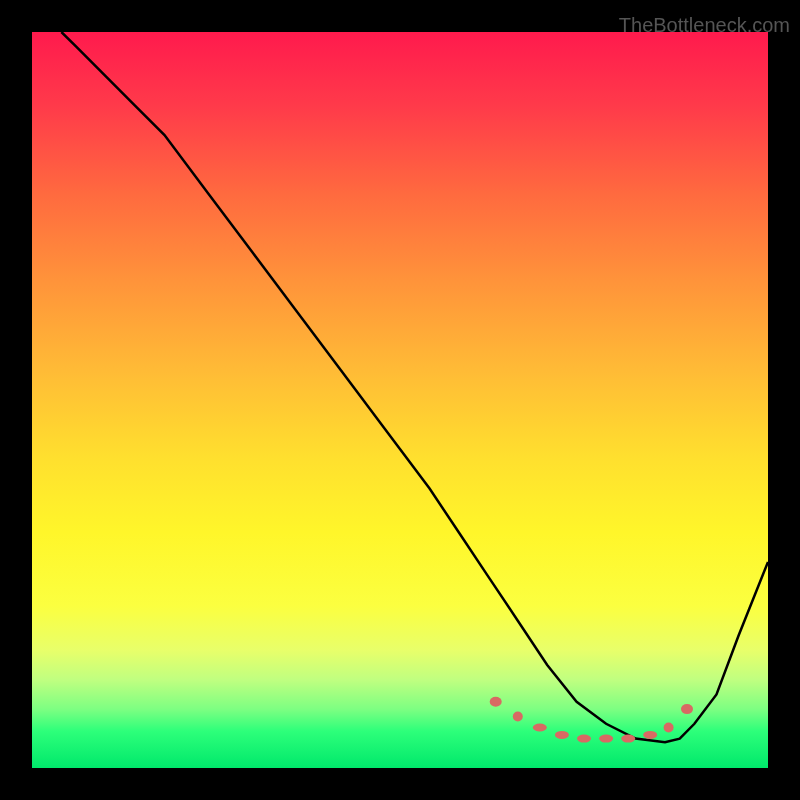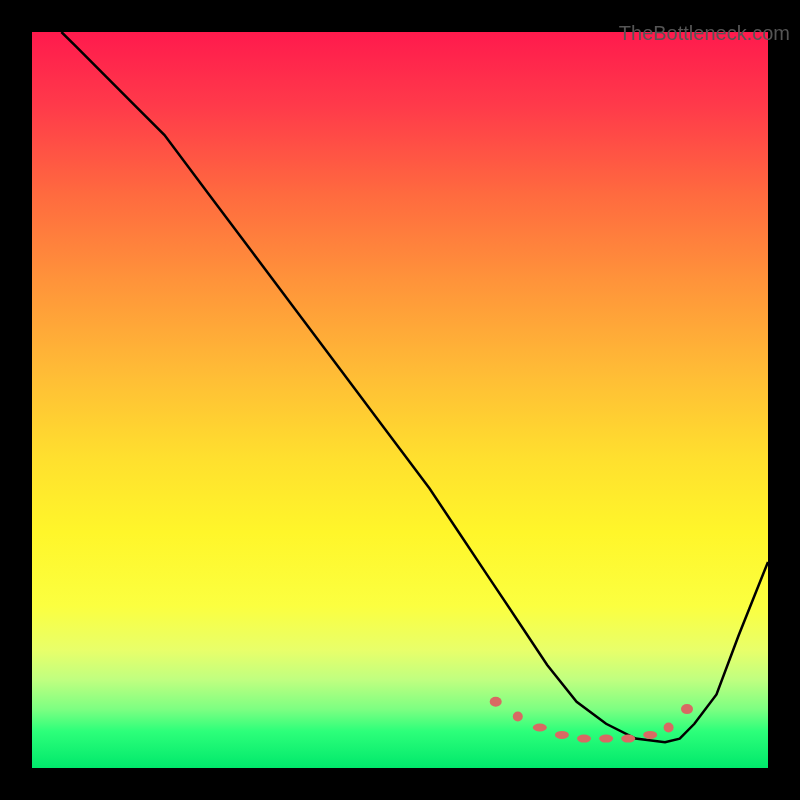--- a/index.html
+++ b/index.html
@@ -6,21 +6,21 @@
   body {
     width: 800px;
     height: 800px;
     background: #000;
     position: relative;
     font-family: Arial, sans-serif;
     overflow: hidden;
   }
   .watermark {
     position: absolute;
-    top: 22px;
+    top: 14px;
     right: 10px;
     color: #555;
     font-size: 20px;
     font-weight: 500;
     z-index: 10;
   }
   .plot-area {
     position: absolute;
     left: 32px;
     top: 32px;

